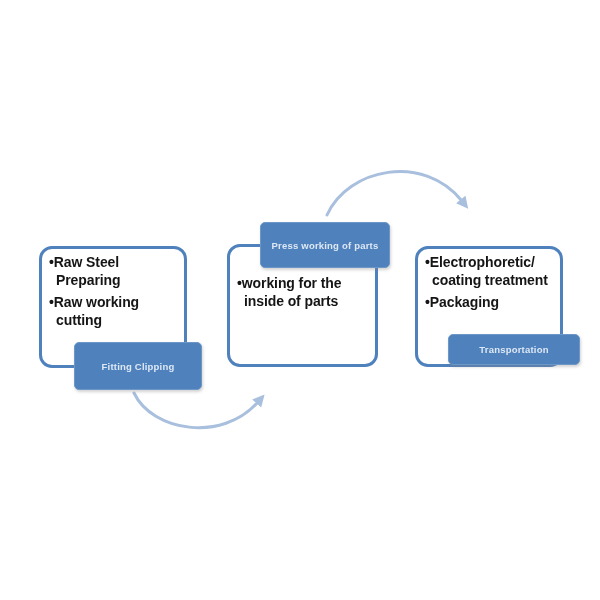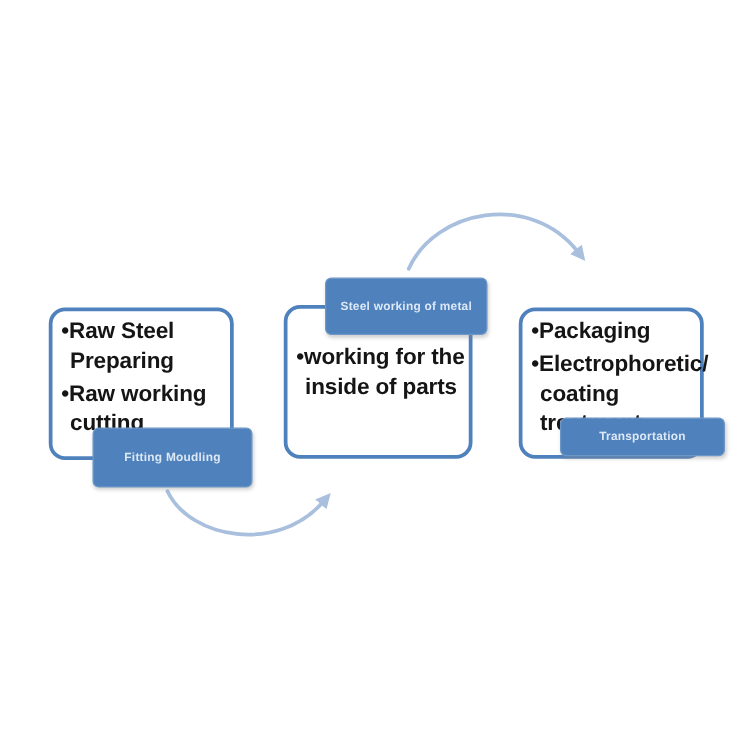--- a/index.html
+++ b/index.html
@@ -26,21 +26,21 @@
     z-index: 1;
   }
   .box-left   { left: 39px;  top: 246px; width: 148px; height: 122px; }
   .box-middle { left: 227px; top: 244px; width: 151px; height: 123px; }
   .box-right  { left: 415px; top: 246px; width: 148px; height: 121px; }
 
   .bullet-list {
     margin: 0;
     padding: 4px 3px 0 7px;
     list-style: none;
-    font-size: 18px;
+    font-size: 14px;
     font-weight: 600;
     line-height: 1.32;
     color: #151515;
     letter-spacing: -0.1px;
   }
   .box-middle .bullet-list { padding-top: 27px; }
   .bullet-list li {
     padding-left: 7px;
     text-indent: -7px;
     margin-bottom: 3px;
@@ -98,35 +98,35 @@
     <path class="flow-arrow" d="M327,215 C348,168 424,153 462,201" marker-end="url(#arrowhead)"></path>
   </svg>
 
   <div class="rounded-box box-left">
     <ul class="bullet-list">
       <li>Raw Steel Preparing</li>
       <li>Raw working cutting</li>
     </ul>
   </div>
   <div class="label-rect rect-fitting">
-    <span>Fitting Moudling</span>
+    <span>Fitting Clipping</span>
   </div>
 
   <div class="rounded-box box-middle">
     <ul class="bullet-list">
       <li>working for the inside of parts</li>
     </ul>
   </div>
   <div class="label-rect rect-press">
-    <span>Steel working of metal</span>
+    <span>Press working of parts</span>
   </div>
 
   <div class="rounded-box box-right">
     <ul class="bullet-list">
+      <li>Electrophoretic/ coating treatment</li>
       <li>Packaging</li>
-      <li>Electrophoretic/ coating treatment</li>
     </ul>
   </div>
   <div class="label-rect rect-transportation">
     <span>Transportation</span>
   </div>
 
 </div>
 
 </body></html>

